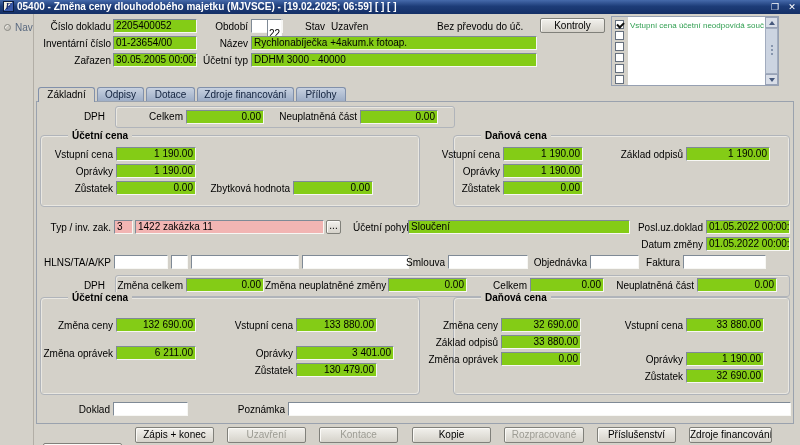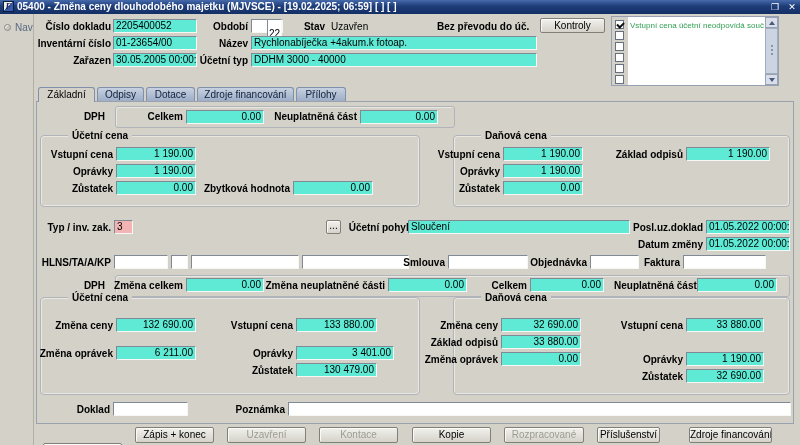--- a/index.html
+++ b/index.html
@@ -21,24 +21,24 @@
 
   
   .sidebar { position:absolute; left:0; top:14px; width:34px; height:431px;
              background:#d4d1c9; border-right:1px solid #b2aea6; }
   .nav-item { position:absolute; left:3px; top:8px; width:30px; height:12px; cursor:pointer; }
   .nav-dot { position:absolute; left:1px; top:2px; width:7px; height:7px; border-radius:50%;
              background:#c8c5bd; border:1px solid #8a8a84; box-shadow:inset 1px 1px 0 #efede7; }
   .nav-text { position:absolute; left:12px; top:0; font-size:10px; color:#5a6a80; }
 
   
-  .lbl { position:absolute; font-size:10px; font-weight:bold; color:#000;
+  .lbl { position:absolute; font-size:10px; font-weight:normal; color:#000;
          text-align:right; white-space:nowrap; line-height:12px; }
   .txt { position:absolute; font-size:10px; color:#000; white-space:nowrap; line-height:12px; }
-  .fld { position:absolute; height:14px; background:#5eead4;
+  .fld { position:absolute; height:14px; background:#84cc16;
          border:1px solid; border-color:#7f8a96 #f7f7f4 #f7f7f4 #7f8a96;
          font-size:10px; line-height:12px; padding:0 2px; color:#000;
          white-space:nowrap; overflow:hidden; }
   .num { text-align:right; }
   .white { background:#fff; }
   .pink { background:#f2b5b3; }
 
   
   .grp { position:absolute; border:1px solid #b0b4ba; border-radius:4px;
          box-shadow:inset 1px 1px 0 #e9e7e1, inset -1px -1px 0 #e9e7e1; }
@@ -180,20 +180,21 @@
   <div class="fld num" style="left:503px;top:147px;width:80px;">1 190.00</div>
   <div class="lbl" style="left:593px;top:149px;width:90px;">Základ odpisů</div>
   <div class="fld num" style="left:686px;top:147px;width:84px;">1 190.00</div>
   <div class="lbl" style="left:420px;top:166px;width:80px;">Oprávky</div>
   <div class="fld num" style="left:503px;top:164px;width:80px;">1 190.00</div>
   <div class="lbl" style="left:420px;top:183px;width:80px;">Zůstatek</div>
   <div class="fld num" style="left:503px;top:181px;width:80px;">0.00</div>
 
   <div class="lbl" style="left:31px;top:222px;width:80px;">Typ / inv. zak.</div>
   <div class="fld pink" style="left:114px;top:220px;width:19px;">3</div>
+  <div class="fld pink" style="left:135px;top:220px;width:189px;">1422 zakázka 11</div>
   <div class="btn" style="left:326px;top:220px;width:15px;height:14px;line-height:10px;">...</div>
   <div class="lbl" style="left:345px;top:222px;width:67px;">Účetní pohyb</div>
   <div class="fld" style="left:408px;top:220px;width:222px;">Sloučení</div>
   <div class="lbl" style="left:633px;top:222px;width:70px;">Posl.uz.doklad</div>
   <div class="fld" style="left:706px;top:220px;width:84px;">01.05.2022 00:00:00</div>
   <div class="lbl" style="left:633px;top:239px;width:70px;">Datum změny</div>
   <div class="fld" style="left:706px;top:237px;width:84px;">01.05.2022 00:00:00</div>
 
   <div class="lbl" style="left:31px;top:257px;width:80px;">HLNS/TA/A/KP</div>
   <div class="fld white" style="left:114px;top:255px;width:54px;"></div>
@@ -204,21 +205,21 @@
   <div class="fld white" style="left:448px;top:255px;width:80px;"></div>
   <div class="lbl" style="left:517px;top:257px;width:70px;">Objednávka</div>
   <div class="fld white" style="left:590px;top:255px;width:49px;"></div>
   <div class="lbl" style="left:610px;top:257px;width:70px;">Faktura</div>
   <div class="fld white" style="left:683px;top:255px;width:83px;"></div>
 
   <div class="box" style="left:115px;top:275px;width:675px;height:22px;"></div>
   <div class="lbl" style="left:55px;top:280px;width:50px;">DPH</div>
   <div class="lbl" style="left:103px;top:280px;width:80px;">Změna celkem</div>
   <div class="fld num" style="left:186px;top:278px;width:78px;">0.00</div>
-  <div class="lbl" style="left:265px;top:280px;width:120px;">Změna neuplatněné části</div>
+  <div class="lbl" style="left:265px;top:280px;width:120px;">Změna neuplatněné změny</div>
   <div class="fld num" style="left:388px;top:278px;width:79px;">0.00</div>
   <div class="lbl" style="left:457px;top:280px;width:70px;">Celkem</div>
   <div class="fld num" style="left:530px;top:278px;width:74px;">0.00</div>
   <div class="lbl" style="left:614px;top:280px;width:80px;">Neuplatněná část</div>
   <div class="fld num" style="left:697px;top:278px;width:80px;">0.00</div>
 
   <div class="grp" style="left:40px;top:297px;width:380px;height:98px;"></div>
   <div class="legend" style="left:68px;top:292px;">Účetní cena</div>
   <div class="lbl" style="left:33px;top:320px;width:80px;">Změna ceny</div>
   <div class="fld num" style="left:116px;top:318px;width:80px;">132 690.00</div>
@@ -250,16 +251,16 @@
   <div class="fld white" style="left:113px;top:402px;width:75px;"></div>
   <div class="lbl" style="left:205px;top:404px;width:80px;">Poznámka</div>
   <div class="fld white" style="left:288px;top:402px;width:503px;"></div>
 
   <div class="btn" style="left:43px;top:427px;width:79px;margin-top:16px;">Inv.karta</div>
   <div class="btn" style="left:135px;top:427px;width:79px;">Zápis + konec</div>
   <div class="btn disabled" style="left:227px;top:427px;width:79px;">Uzavření</div>
   <div class="btn disabled" style="left:319px;top:427px;width:79px;">Kontace</div>
   <div class="btn" style="left:412px;top:427px;width:79px;">Kopie</div>
   <div class="btn disabled" style="left:504px;top:427px;width:80px;">Rozpracované</div>
-  <div class="btn" style="left:597px;top:427px;width:63px;">Příslušenství</div>
+  <div class="btn" style="left:597px;top:427px;width:79px;">Příslušenství</div>
   <div class="btn" style="left:689px;top:427px;width:83px;">Zdroje financování</div>
 
 </div>
 
 </body></html>

